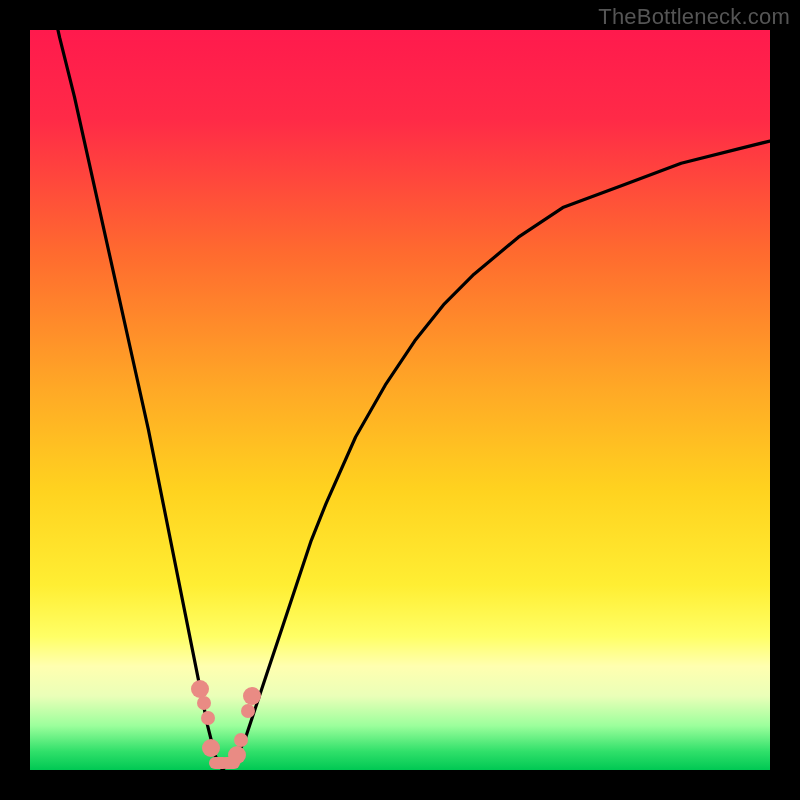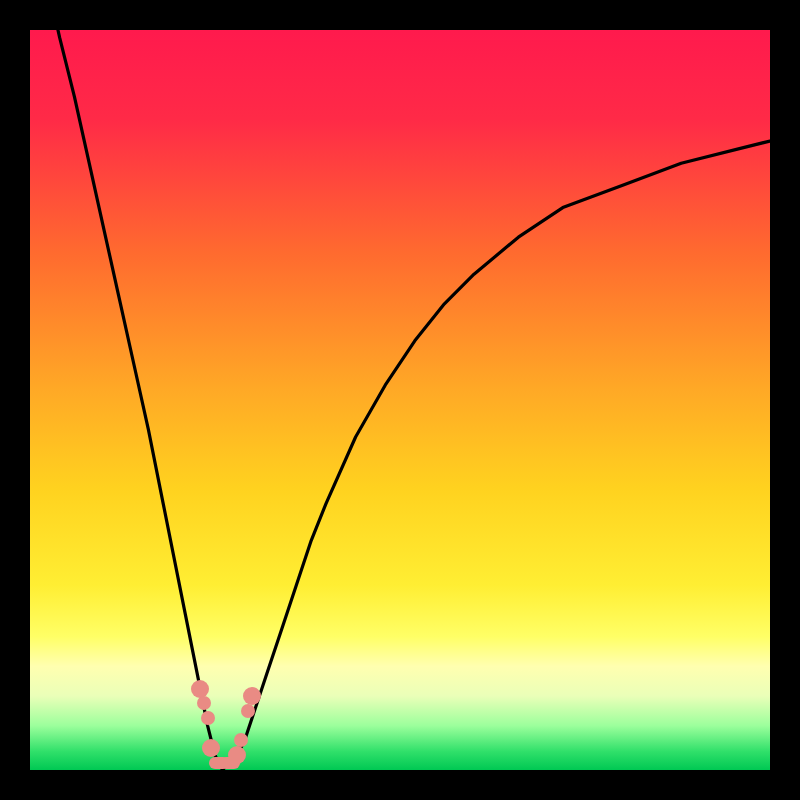--- a/index.html
+++ b/index.html
@@ -66,20 +66,21 @@
   .marker.wide {
     width: 20px;
     height: 12px;
     border-radius: 6px;
   }
 </style>
 </head>
 <body>
 
 <div class="frame">
+  <div class="watermark">TheBottleneck.com</div>
 
   <div class="plot">
     <svg class="gradient" viewBox="0 0 740 740" preserveAspectRatio="none">
       <defs>
         <linearGradient id="bg" x1="0" y1="0" x2="0" y2="1">
             <stop offset="0%" stop-color="#ff1a4d"></stop>
             <stop offset="12%" stop-color="#ff2a47"></stop>
             <stop offset="30%" stop-color="#ff6a2f"></stop>
             <stop offset="48%" stop-color="#ffa726"></stop>
             <stop offset="62%" stop-color="#ffd21f"></stop>

